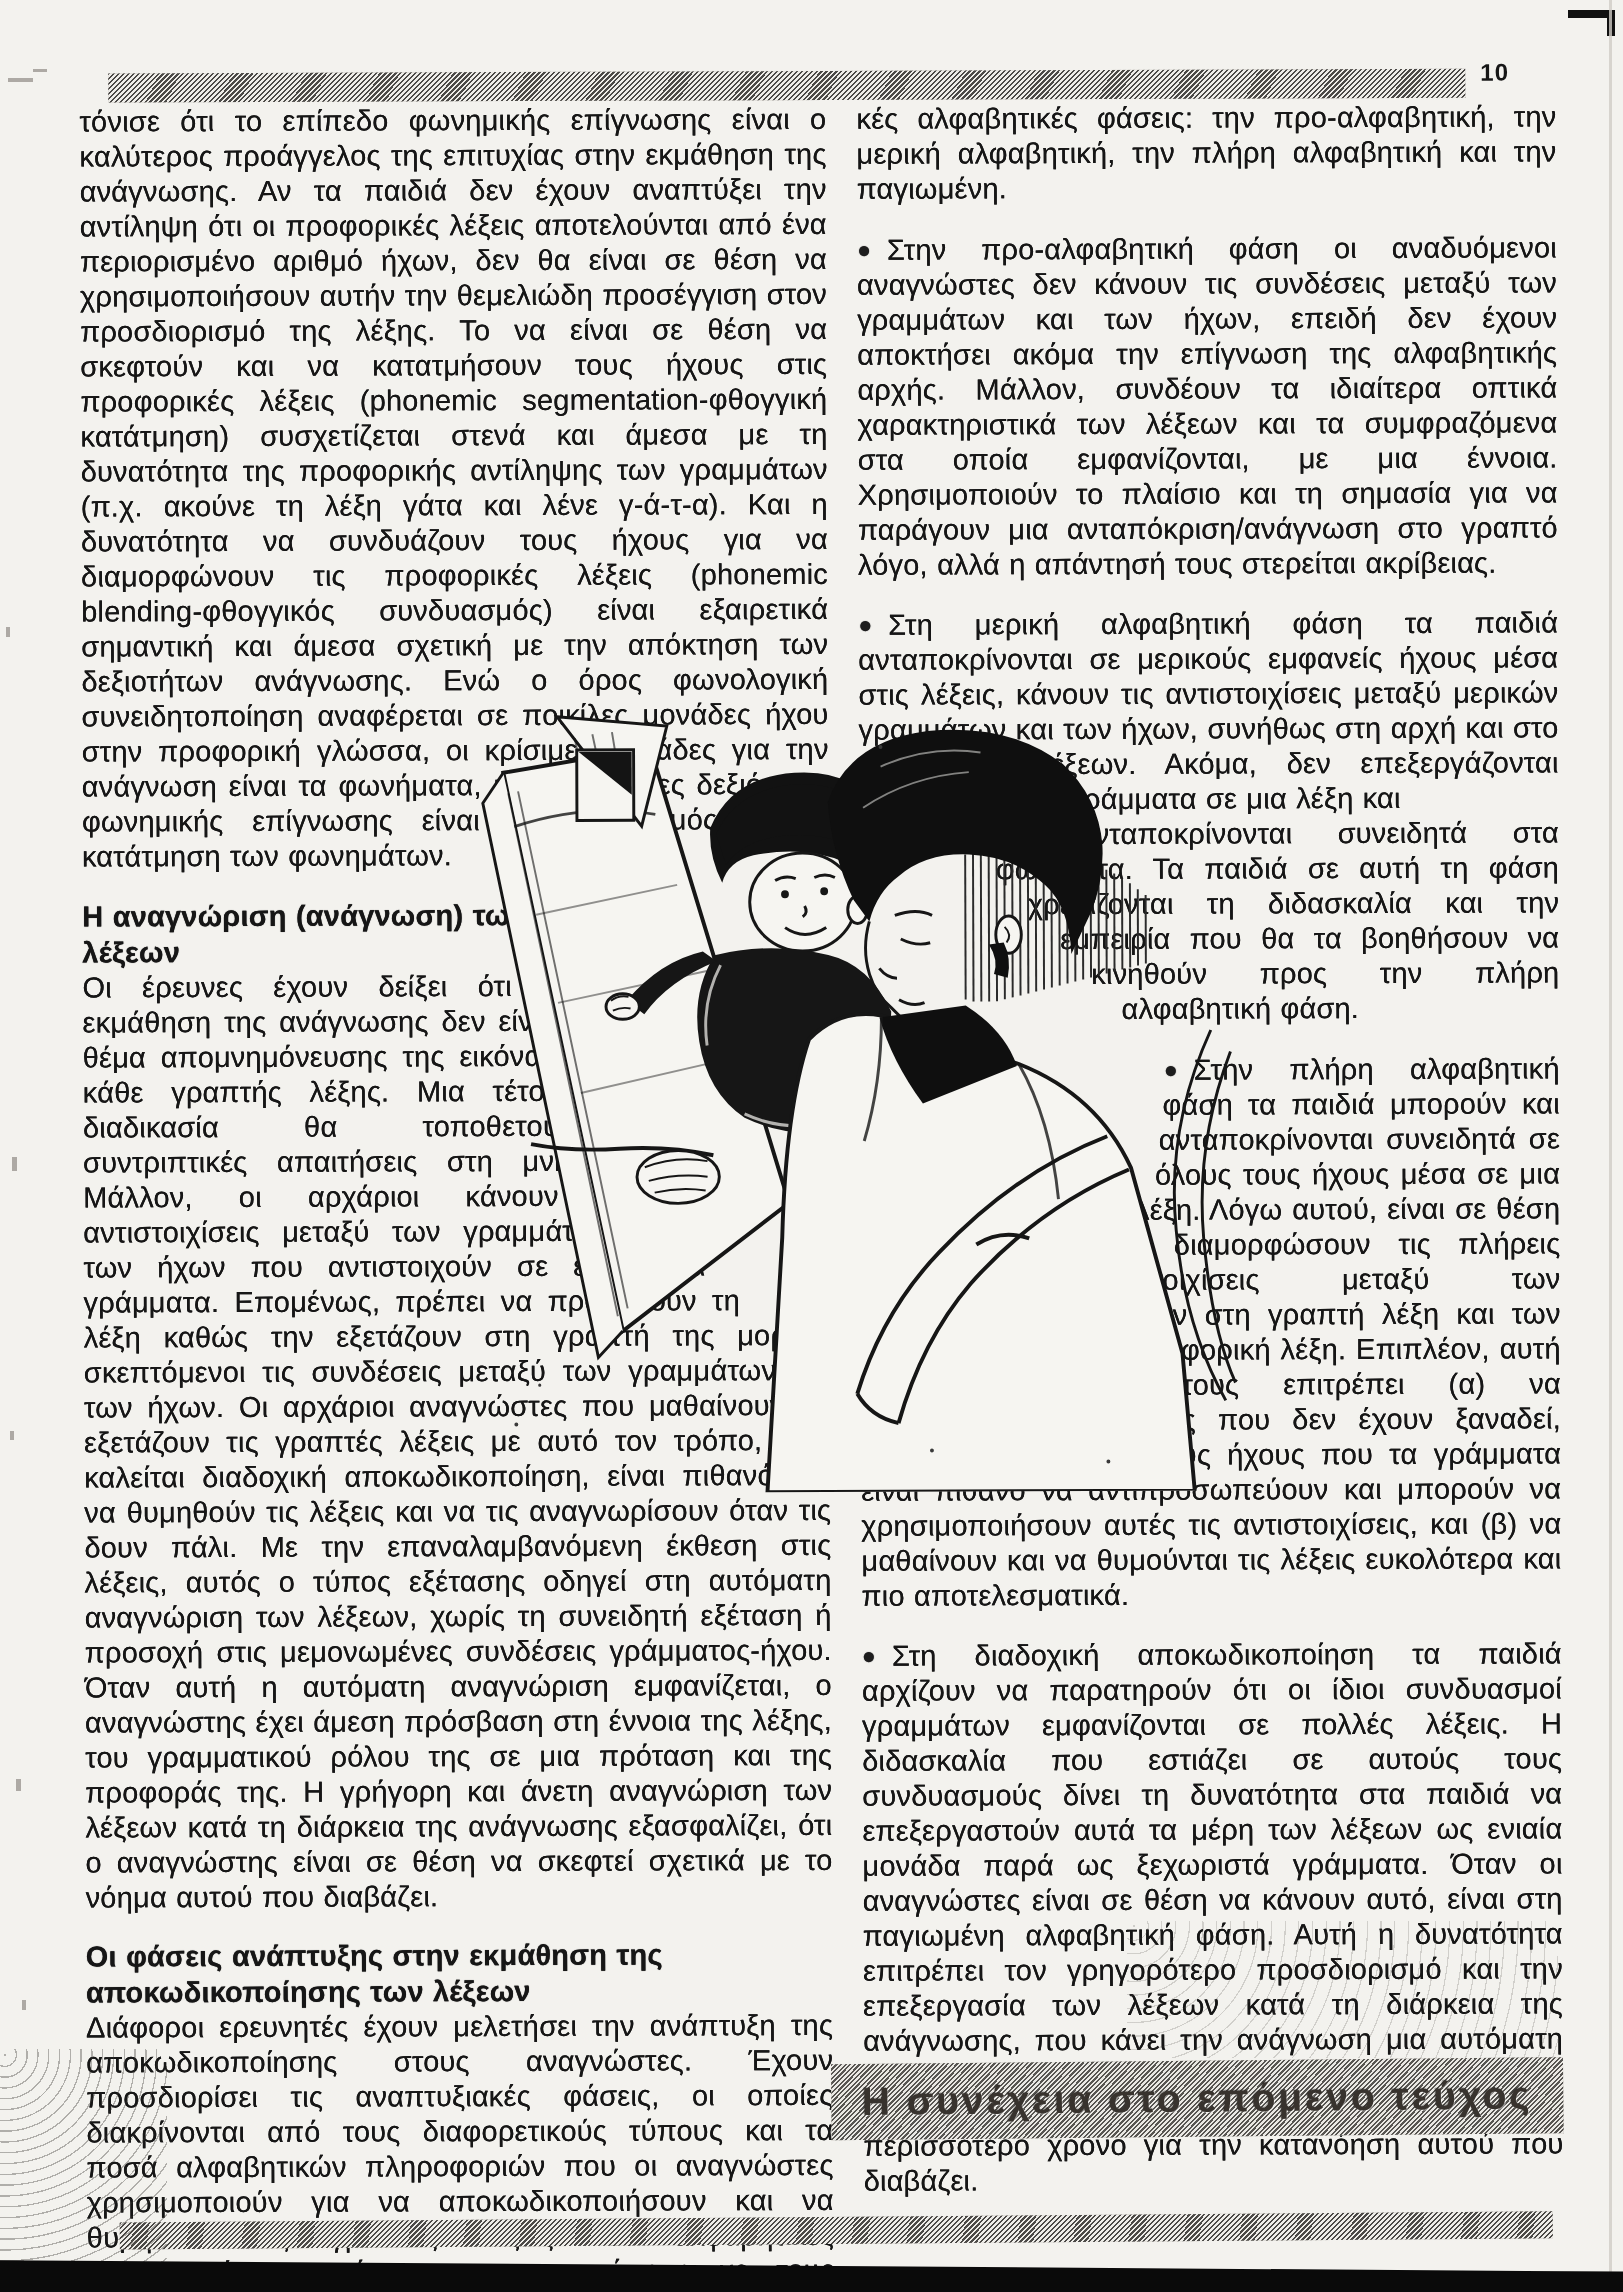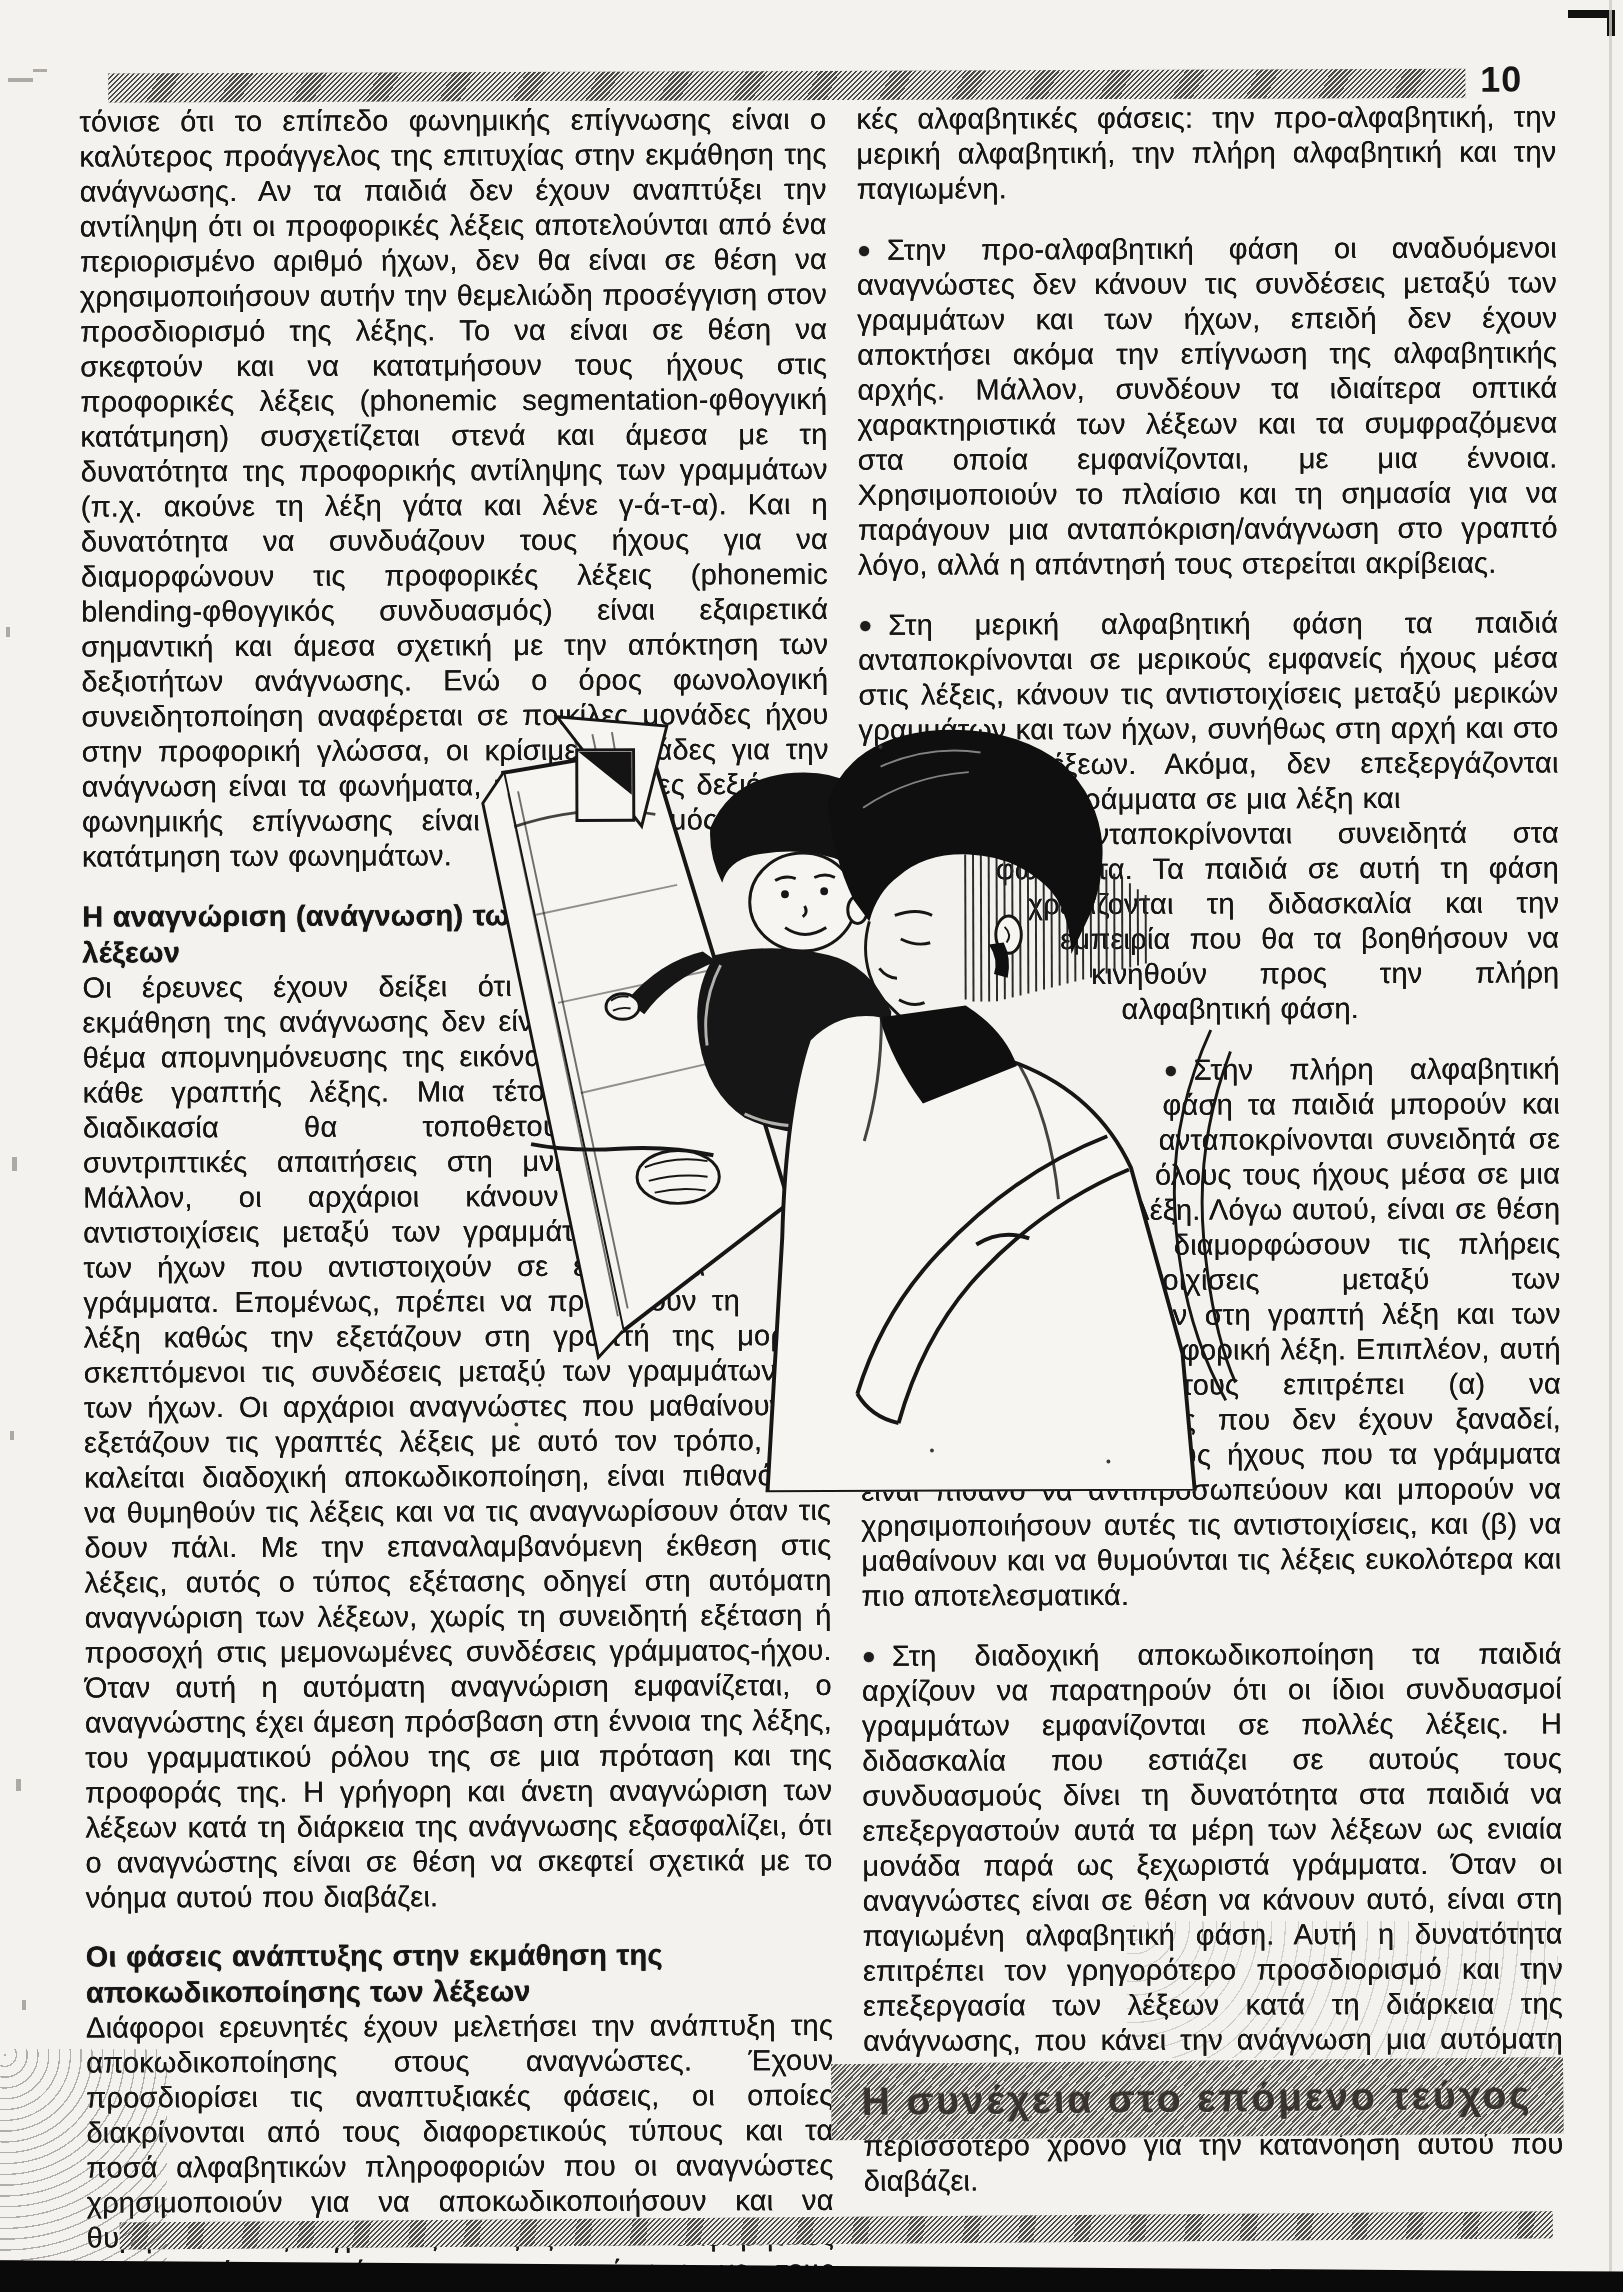--- a/index.html
+++ b/index.html
@@ -9,21 +9,21 @@
     font-family:"Liberation Sans", sans-serif;color:#161616;
   }
   .scan{position:absolute;inset:0;transform:rotate(-0.2deg);}
   
   .halftone{
     background-color:#a8a39b;
     background-image:repeating-linear-gradient(135deg, rgba(25,25,25,.65) 0 1.6px, rgba(246,245,241,.9) 1.6px 3.5px);
   }
   .band-top{position:absolute;left:112px;top:71px;width:1357px;height:29px;}
   .band-bottom{position:absolute;left:116px;top:2217px;width:1433px;height:26.5px;transform:rotate(-0.25deg);}
-  .page-number{position:absolute;left:1484px;top:61px;width:78px;font-size:36px;font-weight:700;letter-spacing:1px;}
+  .page-number{position:absolute;left:1484px;top:61px;width:78px;font-size:24px;font-weight:700;letter-spacing:1px;}
   
   .col{position:absolute;top:102px;font-size:29px;line-height:35px;text-align:justify;
        letter-spacing:0.2px;word-spacing:1px;text-shadow:0 0 0.6px currentColor;}
   .col p{margin:0;}
   .col-left{left:83px;width:747px;}
   .col-right{left:860px;width:700px;}
   .gap-sm{height:23.5px;}
   .gap-md{height:25.5px;}
   h3.sect{font-size:29px;line-height:36px;font-weight:700;margin:0;text-align:left;
           letter-spacing:0.2px;text-shadow:0 0 0.7px currentColor;}

